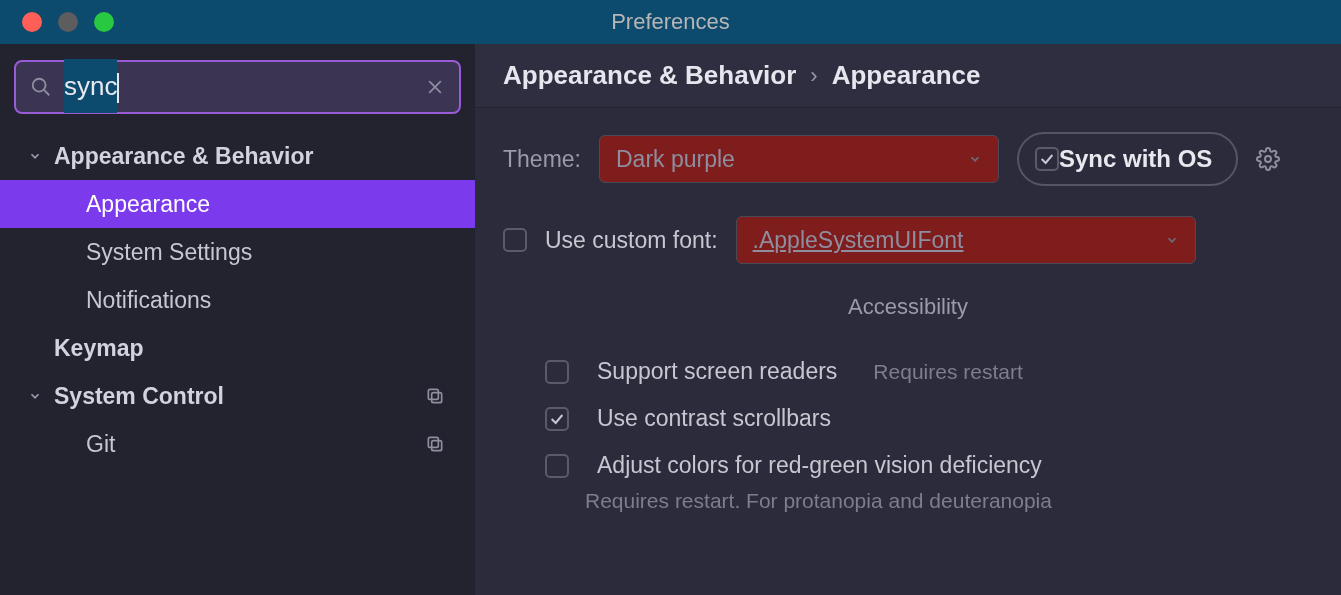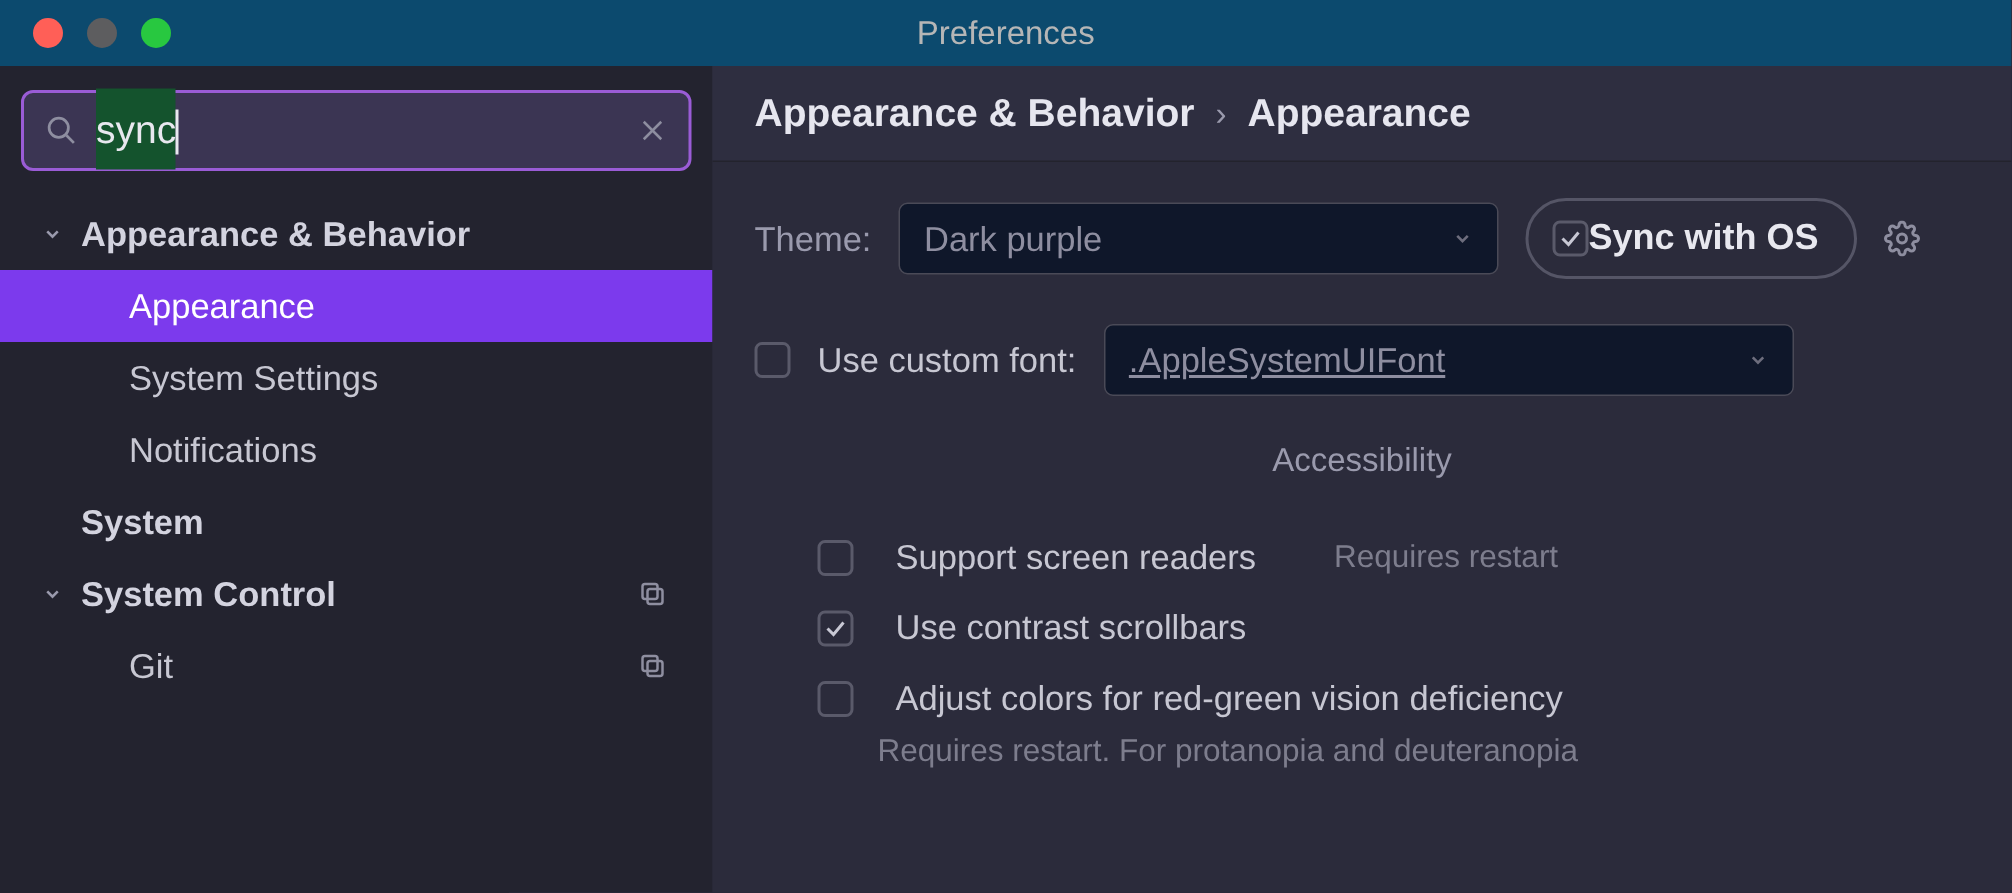--- a/index.html
+++ b/index.html
@@ -59,21 +59,21 @@
   }
   .search-icon { color: #8e8ea0; display:flex; }
   .search-input {
     flex: 1;
     background: transparent;
     border: none;
     outline: none;
     font-size: 26px;
     color: #e8e8ef;
   }
-  .search-sel { background: #14532d; padding: 12px 0; }
+  .search-sel { background: #0c4a6e; padding: 12px 0; }
   .caret {
     display:inline-block; width:2px; height:30px;
     background:#e8e8ef; vertical-align:middle;
     animation:blink 1s step-end infinite;
   }
   @keyframes blink { 50% { opacity:0 } }
   .clear-icon { color: #8e8ea0; display:flex; cursor:pointer; }
   .tree { padding-top: 8px; }
   .tree-row {
     display: flex;
@@ -129,21 +129,21 @@
   .select {
     display: flex;
     align-items: center;
     justify-content: space-between;
     border: 1px solid #4a4a57;
     border-radius: 6px;
     height: 48px;
     padding: 0 16px;
     font-size: 23px;
     color: #8e8ea0;
-    background: #0f172a;
+    background: #7f1d1d;
   }
   .select.theme { width: 400px; }
   .select.font  { width: 460px; text-decoration: underline; }
   .select-caret { color:#6d6d7d; display:flex; }
   .sync-pill {
     display: flex;
     align-items: center;
     border: 2px solid #555566;
     border-radius: 28px;
     height: 54px;
@@ -180,21 +180,21 @@
     align-items: center;
     gap: 28px;
     padding-left: 42px;
     margin-bottom: 20px;
     font-size: 23px;
     color: #c7c7d2;
   }
   .opt .hint {
     font-size: 21px;
     color: #7d7d8d;
-    margin-left: 24px;
+    margin-left: 8px;
   }
   .opt-desc {
     font-size: 21px;
     color: #7d7d8d;
     padding-left: 82px;
     margin-top: -10px;
     margin-bottom: 18px;
   }
 </style>
 </head>
@@ -243,21 +243,21 @@
       </div>
       <div class="tree-row sub">
         <span>System Settings</span>
       </div>
       <div class="tree-row sub">
         <span>Notifications</span>
       </div>
 
       <div class="tree-row top">
         <span class="spacer-chev"></span>
-        <span>System</span>
+        <span>Keymap</span>
       </div>
 
       <div class="tree-row top">
         <span class="chev">
           <svg width="14" height="14" viewBox="0 0 24 24" fill="none" stroke="currentColor" stroke-width="3">
               <polyline points="6 9 12 15 18 9"></polyline>
             </svg>
         </span>
         <span>System Control</span>
         <span class="tree-icon-right">

